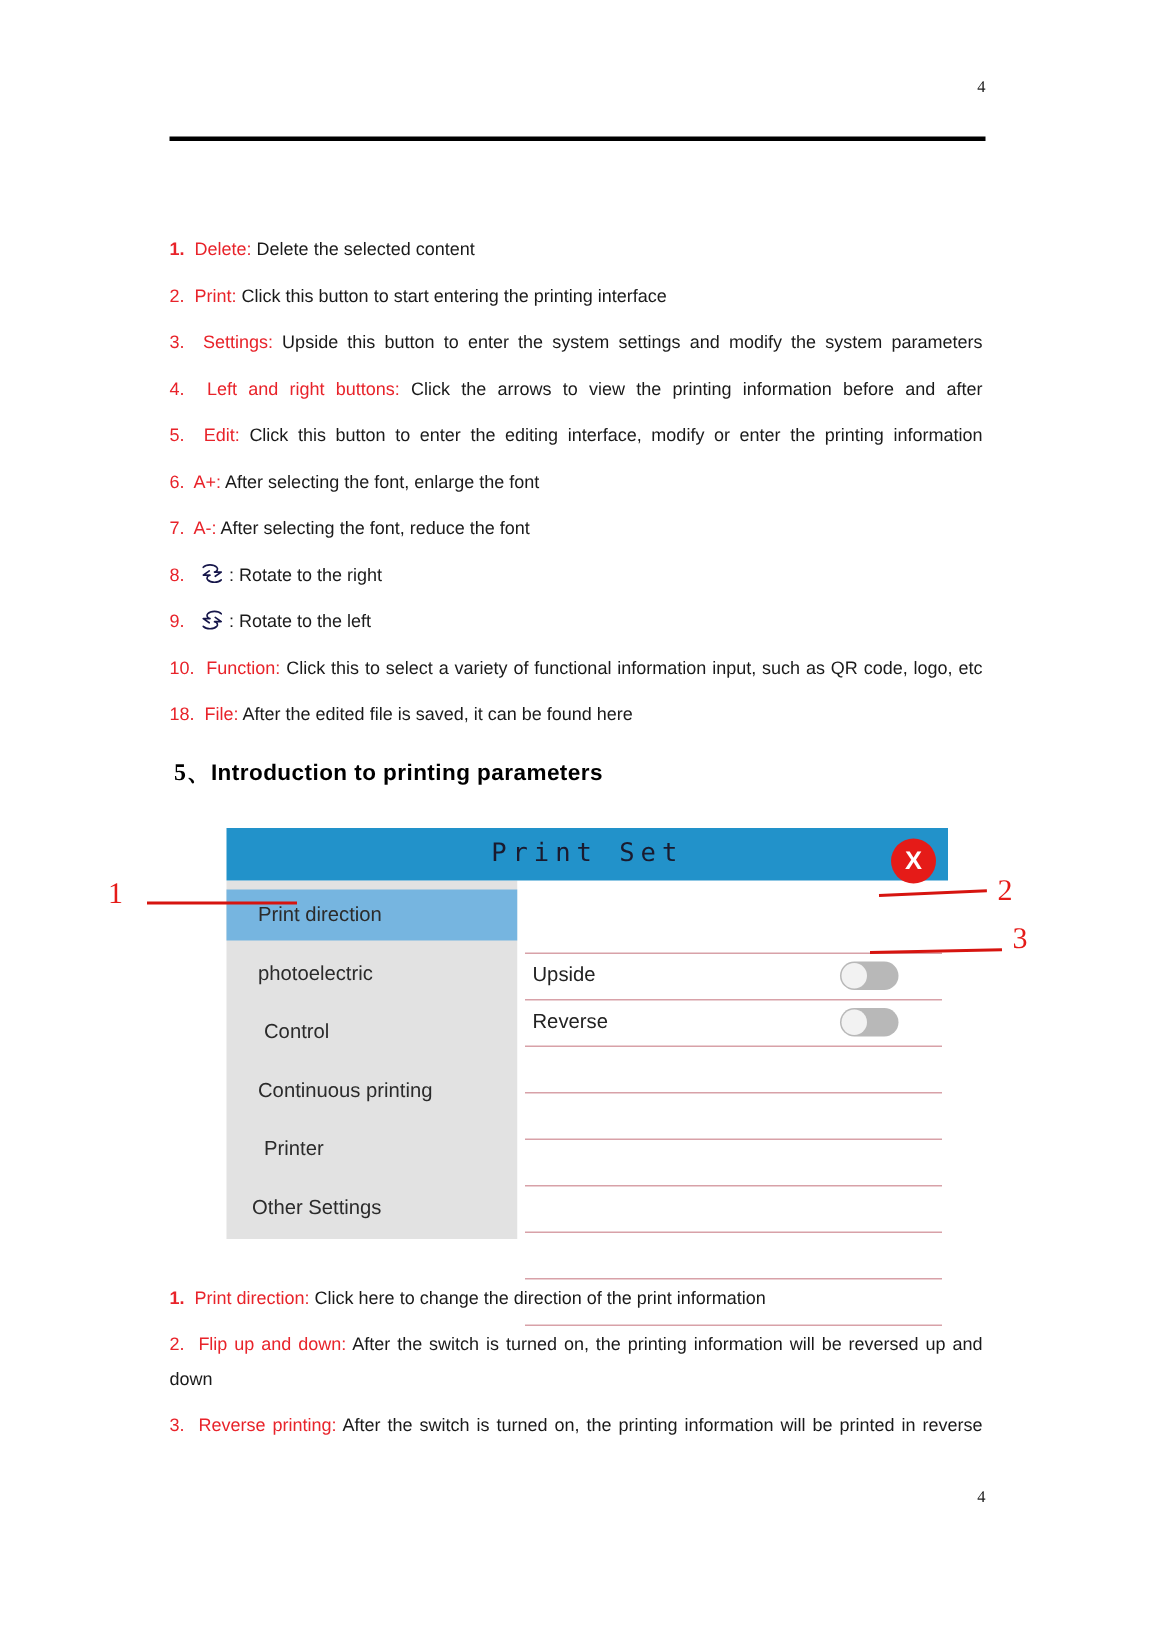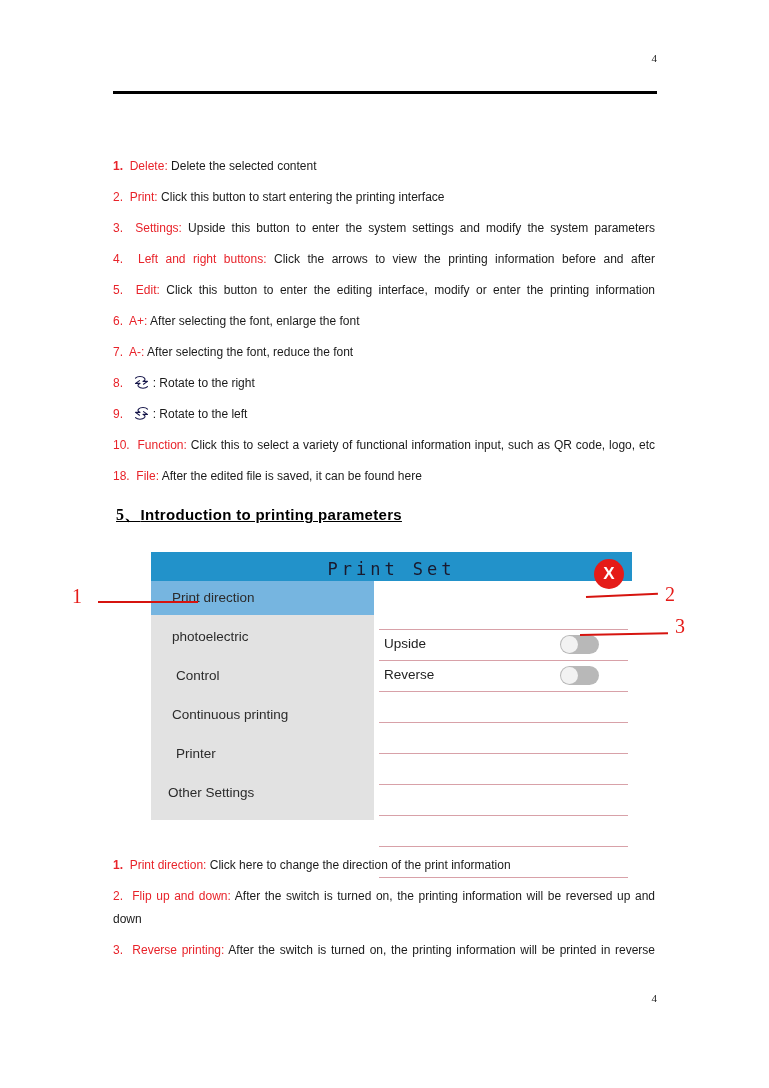--- a/index.html
+++ b/index.html
@@ -69,39 +69,38 @@
 
   
   #section-heading {
     position: absolute;
     left: 116px;
     top: 505px;
     font-size: 15px;
     font-weight: bold;
     color: #000000;
     letter-spacing: 0.3px;
-    text-decoration: underline;
   }
   #section-heading .sec-num {
     font-family: "Liberation Serif", serif;
     font-size: 16px;
   }
 
   
   #dialog {
     position: absolute;
     left: 151px;
     top: 552px;
     width: 481px;
     height: 274px;
     background: #ffffff;
   }
   #dialog-titlebar {
     position: relative;
-    height: 29px;
+    height: 35px;
     background: #2292ca;
   }
   #dialog-title {
     position: absolute;
     left: 0;
     right: 0;
     top: 7px;
     text-align: center;
     color: #1a1a2e;
     font-size: 17px;
@@ -121,25 +120,25 @@
     font-weight: bold;
     line-height: 30px;
     text-align: center;
     font-family: "Liberation Sans", sans-serif;
   }
   #dialog-body {
     display: flex;
     height: 239px;
   }
   #dialog-sidebar {
-    width: 223px;
+    width: 194px;
     background: #e2e2e2;
     display: flex;
     flex-direction: column;
-    padding-top: 0;
+    padding-top: 6px;
     box-sizing: border-box;
   }
   .side-item {
     height: 34px;
     line-height: 34px;
     font-size: 13.5px;
     color: #2b2b2b;
     padding-left: 21px;
     margin-bottom: 5px;
     box-sizing: border-box;

